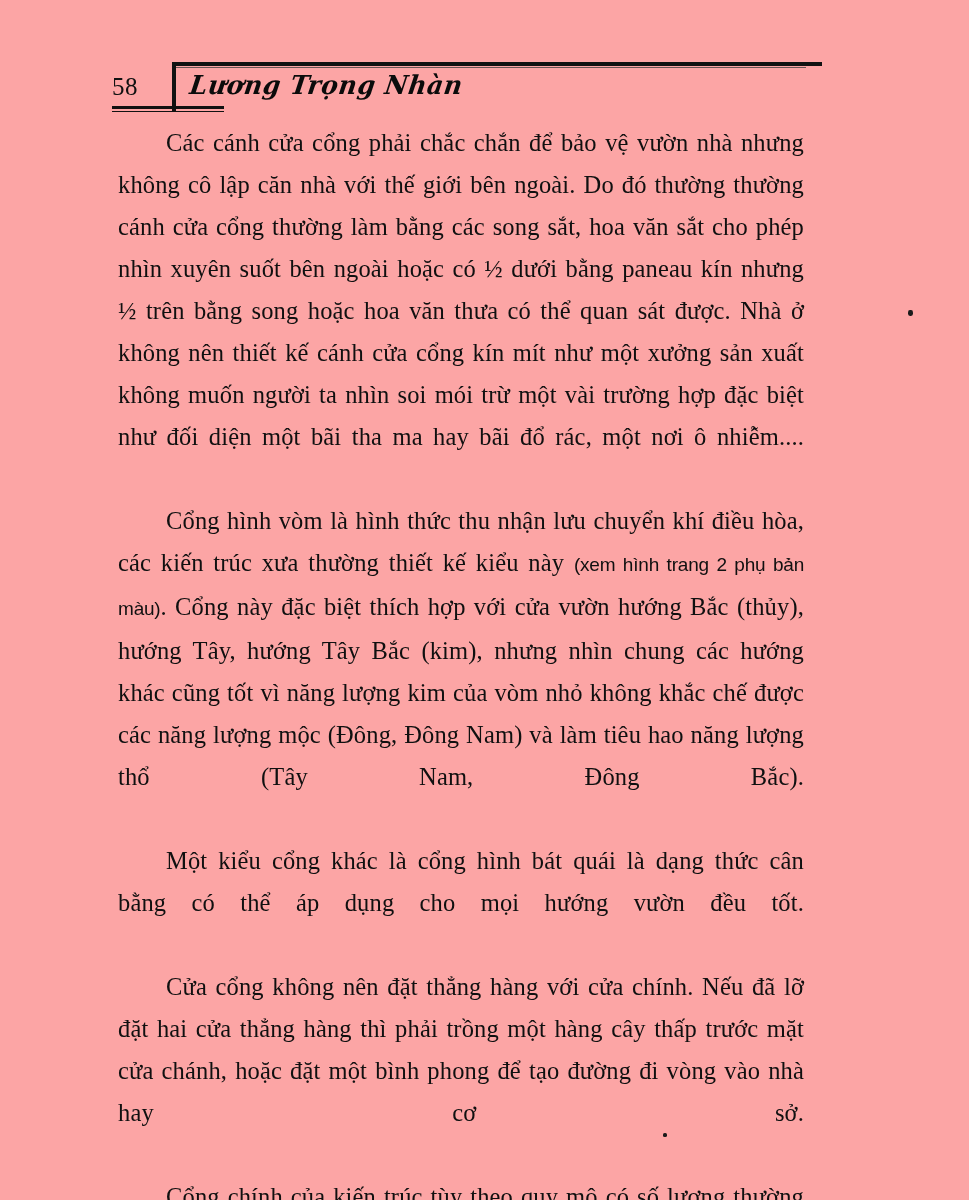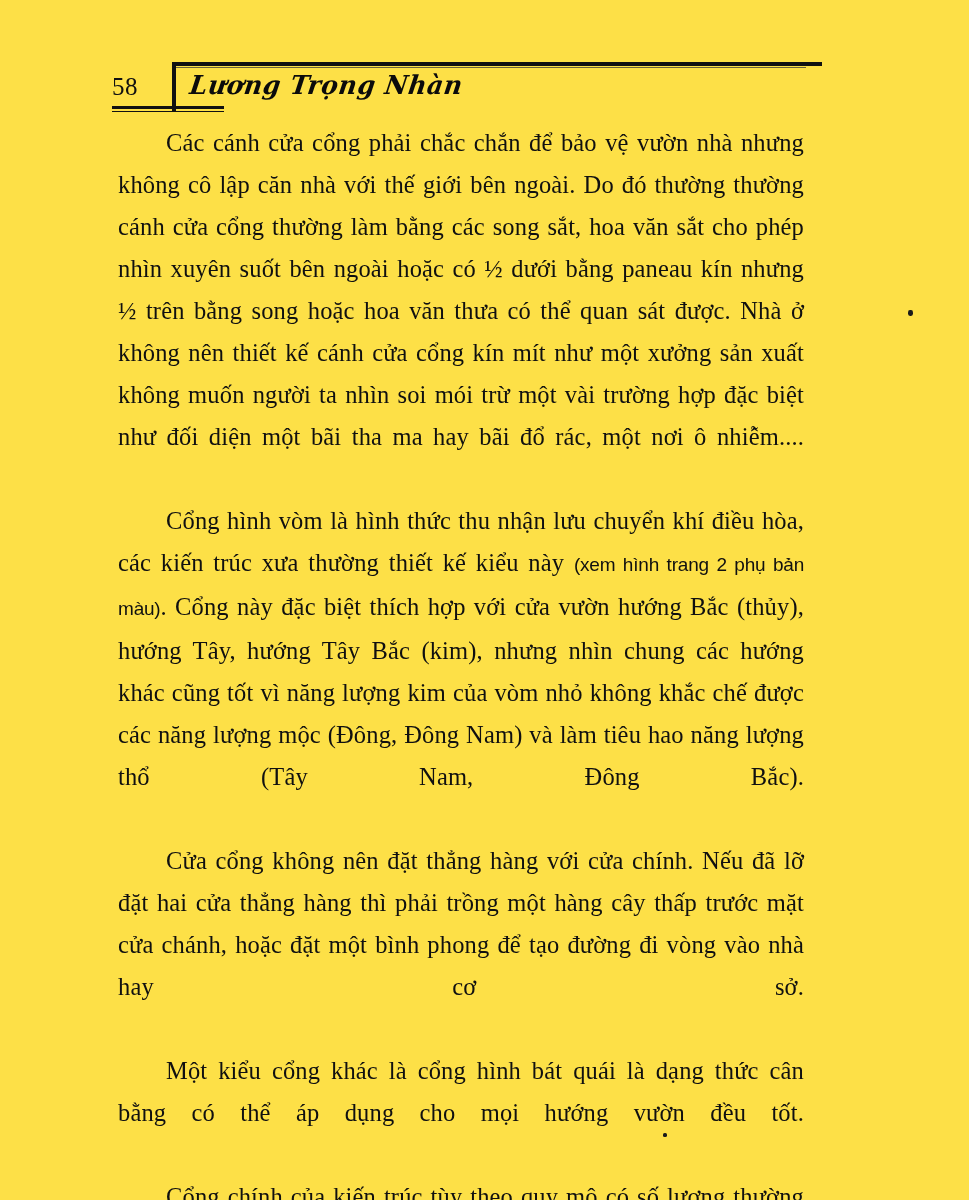--- a/index.html
+++ b/index.html
@@ -12,21 +12,21 @@
     height: 1200px;
     overflow: hidden;
     font-family: "Liberation Serif", "DejaVu Serif", serif;
     color: #0d0d0d;
     position: relative;
   }
 
   .page {
     position: absolute;
     inset: 0;
-    background: #fde047;
+    background: #fca5a5;
   }
 
   
   .page-header {
     position: absolute;
     left: 112px;
     top: 62px;
     width: 710px;
     height: 56px;
   }
@@ -177,23 +177,23 @@
     <div class="header-tick"></div>
     <div class="signature">Lương Trọng Nhàn</div>
   </div>
 
   <div class="body-text">
 
     <p class="para">Các cánh cửa cổng phải chắc chắn để bảo vệ vườn nhà nhưng không cô lập căn nhà với thế giới bên ngoài. Do đó thường thường cánh cửa cổng thường làm bằng các song sắt, hoa văn sắt cho phép nhìn xuyên suốt bên ngoài hoặc có ½ dưới bằng paneau kín nhưng ½ trên bằng song hoặc hoa văn thưa có thể quan sát được. Nhà ở không nên thiết kế cánh cửa cổng kín mít như một xưởng sản xuất không muốn người ta nhìn soi mói trừ một vài trường hợp đặc biệt như đối diện một bãi tha ma hay bãi đổ rác, một nơi ô nhiễm....</p>
 
     <p class="para"><span>Cổng hình vòm là hình thức thu nhận lưu chuyển khí điều hòa, các kiến trúc xưa thường thiết kế kiểu này </span><span class="small-note">(xem hình trang 2 phụ bản màu)</span><span>. Cổng này đặc biệt thích hợp với cửa vườn hướng Bắc (thủy), hướng Tây, hướng Tây Bắc (kim), nhưng nhìn chung các hướng khác cũng tốt vì năng lượng kim của vòm nhỏ không khắc chế được các năng lượng mộc (Đông, Đông Nam) và làm tiêu hao năng lượng thổ (Tây Nam, Đông Bắc).</span></p>
 
+    <p class="para">Một kiểu cổng khác là cổng hình bát quái là dạng thức cân bằng có thể áp dụng cho mọi hướng vườn đều tốt.</p>
+
     <p class="para">Cửa cổng không nên đặt thẳng hàng với cửa chính. Nếu đã lỡ đặt hai cửa thẳng hàng thì phải trồng một hàng cây thấp trước mặt cửa chánh, hoặc đặt một bình phong để tạo đường đi vòng vào nhà hay cơ sở.</p>
-
-    <p class="para">Một kiểu cổng khác là cổng hình bát quái là dạng thức cân bằng có thể áp dụng cho mọi hướng vườn đều tốt.</p>
 
 
     <p class="para">Cổng chính của kiến trúc tùy theo quy mô có số lượng thường là số lẻ thuộc dương như Kinh thành Huế có Ngọ Môn tức là cổng chính hướng Nam có 5 ô cửa: Ô chính</p>
 
   </div>
 
   <div class="speck speck-right"></div>
   <div class="speck speck-bottom"></div>
 
 </div>

